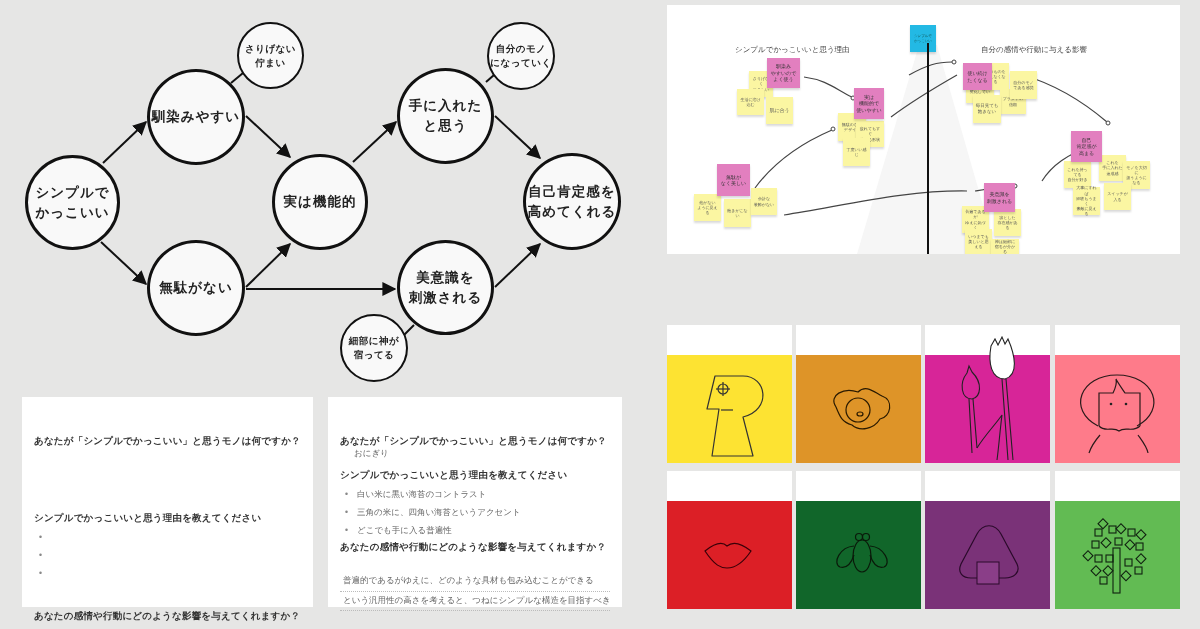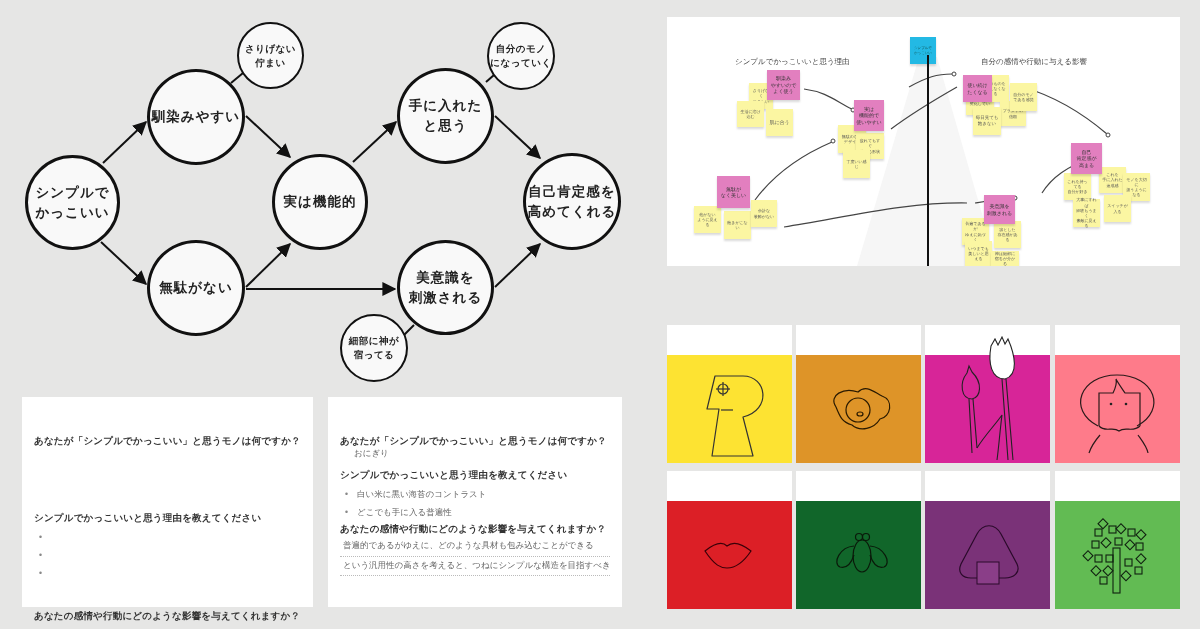--- a/index.html
+++ b/index.html
@@ -21,21 +21,21 @@
   #sheet-filled { left: 328px; top: 397px; width: 294px; height: 210px; }
   .q { font-size: 9.5px; font-weight: bold; color: #333; letter-spacing: 0.2px; margin-top: 28px; }
   .answer { font-size: 8.5px; color: #666; padding-left: 14px; margin-top: 0; }
   .bullets { list-style: none; margin-top: 7px; }
   .bullets li { font-size: 8.5px; color: #666; height: 18px; line-height: 18px; padding-left: 4px; }
   .bullets li::before { content: "•"; margin-right: 8px; color: #888; }
   .ruled { margin-top: 5px; }
   .ruled .line { height: 19.5px; border-bottom: 1px dotted #bbb; font-size: 8.5px; color: #666; line-height: 17px; padding-left: 3px; white-space: nowrap; overflow: hidden; }
 
   
-  #board { position: absolute; left: 667px; top: 17px; width: 513px; height: 249px; background: #fff; overflow: hidden; }
+  #board { position: absolute; left: 667px; top: 5px; width: 513px; height: 249px; background: #fff; overflow: hidden; }
   #board svg { position: absolute; left: 0; top: 0; }
   .board-heading { position: absolute; font-size: 7.5px; color: #444; white-space: nowrap; }
   .sticky { position: absolute; background: #fbf6a2; box-shadow: 0 2px 2px rgba(0,0,0,0.15);
             font-size: 4px; color: #555; display: flex; align-items: center; justify-content: center;
             text-align: center; white-space: pre-line; line-height: 1.3; padding: 2px; }
   .sticky.pink { background: #e27fbf; color: #333; font-size: 5px; }
   .sticky.blue { background: #23b9e4; color: #155; font-size: 3.5px; }
   .divider { position: absolute; left: 260px; top: 38px; width: 2px; height: 225px; background: #111; }
 
   
@@ -104,24 +104,25 @@
     <div class="line"></div>
   </div>
 </div>
 
 <div class="sheet" id="sheet-filled">
   <div class="q">あなたが「シンプルでかっこいい」と思うモノは何ですか？</div>
   <div class="answer">おにぎり</div>
   <div class="q" style="margin-top:9px">シンプルでかっこいいと思う理由を教えてください</div>
   <ul class="bullets" style="margin-top:3px">
     <li>白い米に黒い海苔のコントラスト</li>
+    <li>三角の米に、四角い海苔というアクセント</li>
     <li>どこでも手に入る普遍性</li>
   </ul>
   <div class="q" style="margin-top:2px">あなたの感情や行動にどのような影響を与えてくれますか？</div>
-  <div class="ruled" style="margin-top:1px">
+  <div class="ruled" style="margin-top:18px">
     <div class="line">普遍的であるがゆえに、どのような具材も包み込むことができる</div>
     <div class="line">という汎用性の高さを考えると、つねにシンプルな構造を目指すべき</div>
   </div>
 </div>
 
 <div id="board">
   <svg width="513" height="249">
     <polygon points="252,40 270,40 330,249 190,249" fill="#f6f6f6"></polygon>
     <g stroke="#444" stroke-width="1.2" fill="none">
       <path d="M137,72 C160,75 170,85 185,92"></path>

